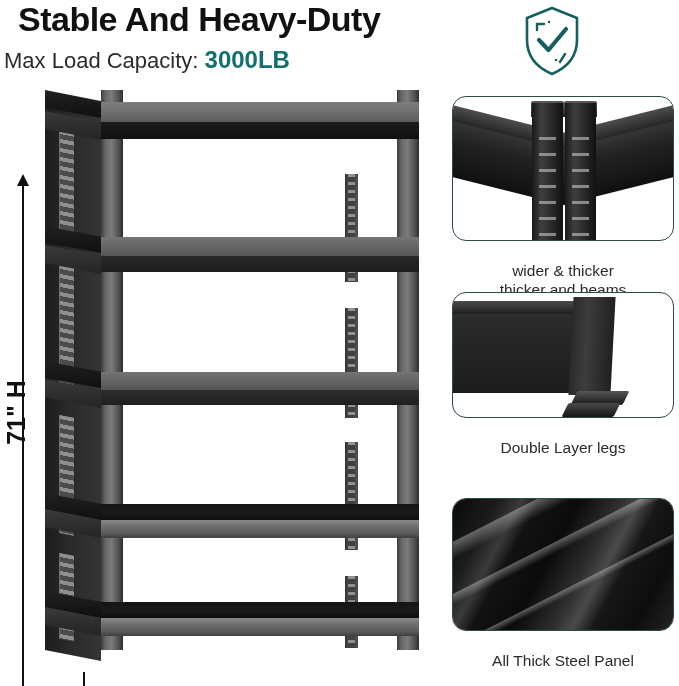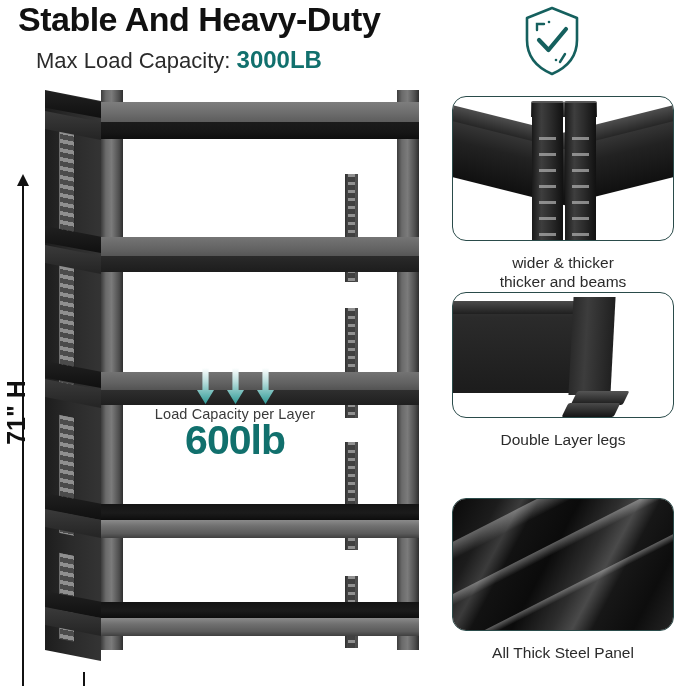--- a/index.html
+++ b/index.html
@@ -23,21 +23,21 @@
     left: 18px;
     top: 0;
     font-size: 34px;
     font-weight: bold;
     letter-spacing: -0.5px;
     color: #111111;
     white-space: nowrap;
   }
   #subtitle-row {
     position: absolute;
-    left: 36px;
+    left: 4px;
     top: 46px;
     font-size: 22px;
     white-space: nowrap;
     color: #2b2b2b;
   }
   #subtitle-row .val {
     font-weight: bold;
     font-size: 24px;
   }
 
@@ -265,21 +265,21 @@
   .panel-frame {
     width: 100%;
     border: 1.3px solid #2a4b4a;
     border-radius: 14px;
     overflow: hidden;
     position: relative;
     background: #ffffff;
     box-sizing: border-box;
   }
   .panel-caption {
-    margin-top: 12px;
+    margin-top: 20px;
     text-align: center;
     font-size: 15.5px;
     color: #2b2b2b;
     line-height: 1.24;
   }
 
   #panel-uprights { top: 0; }
   #panel-uprights .panel-frame { height: 145px; }
   #panel-legs { top: 196px; }
   #panel-legs .panel-frame { height: 126px; }
@@ -463,42 +463,20 @@
       <div class="beam"></div>
     </div>
 
     <div class="shelf" id="shelf-5" style="left:56px; top:512px; width:318px;">
       <div class="deck"></div>
       <div class="beam"></div>
     </div>
 
   </div>
 
-  <div id="load-callout">
-    <div id="arrow-group">
-      <svg class="load-arrow" viewBox="0 0 17 36">
-        <defs>
-          <linearGradient id="ag1" x1="0" y1="0" x2="0" y2="1">
-            <stop offset="0%" stop-color="#ffffff"></stop>
-            <stop offset="38%" stop-color="#b9dedd"></stop>
-            <stop offset="100%" stop-color="#2f9a96"></stop>
-          </linearGradient>
-        </defs>
-        <path d="M5.4 0 H11.6 V22 H17 L8.5 36 L0 22 H5.4 Z" fill="url(#ag1)"></path>
-      </svg>
-      <svg class="load-arrow" viewBox="0 0 17 36">
-        <path d="M5.4 0 H11.6 V22 H17 L8.5 36 L0 22 H5.4 Z" fill="url(#ag1)"></path>
-      </svg>
-      <svg class="load-arrow" viewBox="0 0 17 36">
-        <path d="M5.4 0 H11.6 V22 H17 L8.5 36 L0 22 H5.4 Z" fill="url(#ag1)"></path>
-      </svg>
-    </div>
-    <div id="load-label">Load Capacity per Layer</div>
-    <div id="load-value" style="color: rgb(17, 112, 109);">600lb</div>
-  </div>
 
   <div id="dim-height"></div>
   <div id="label-height">71" H</div>
 
   <div id="dim-top-arrow"></div>
 </div>
 
 <div id="feature-panels">
 
   <div class="feature-panel" id="panel-uprights">

